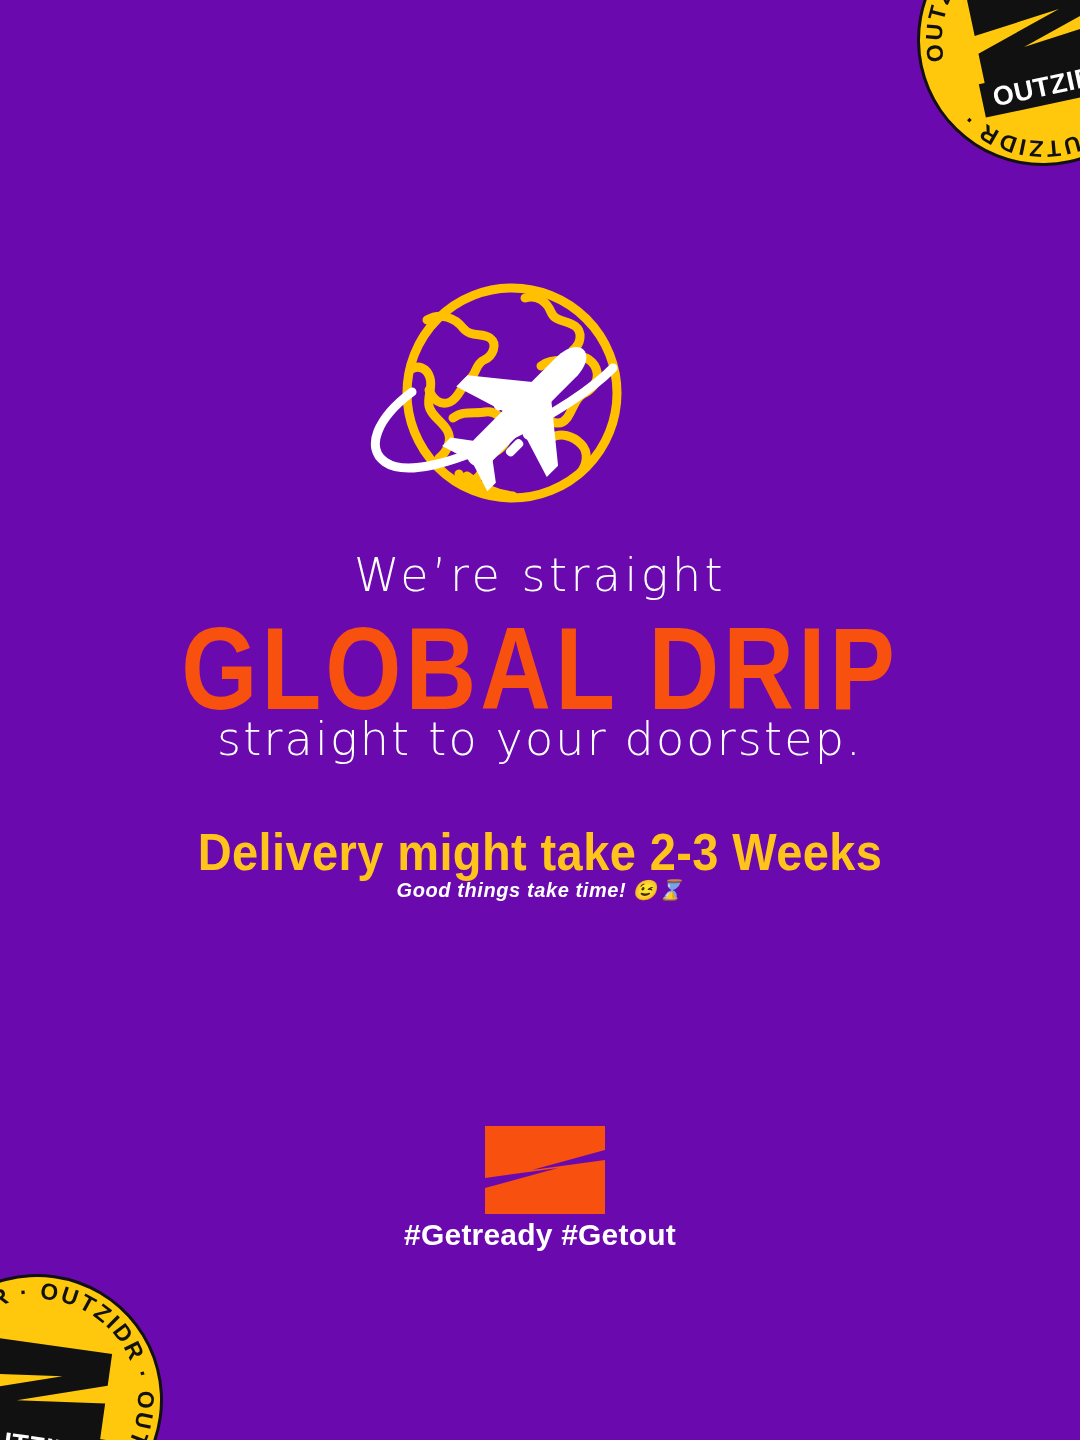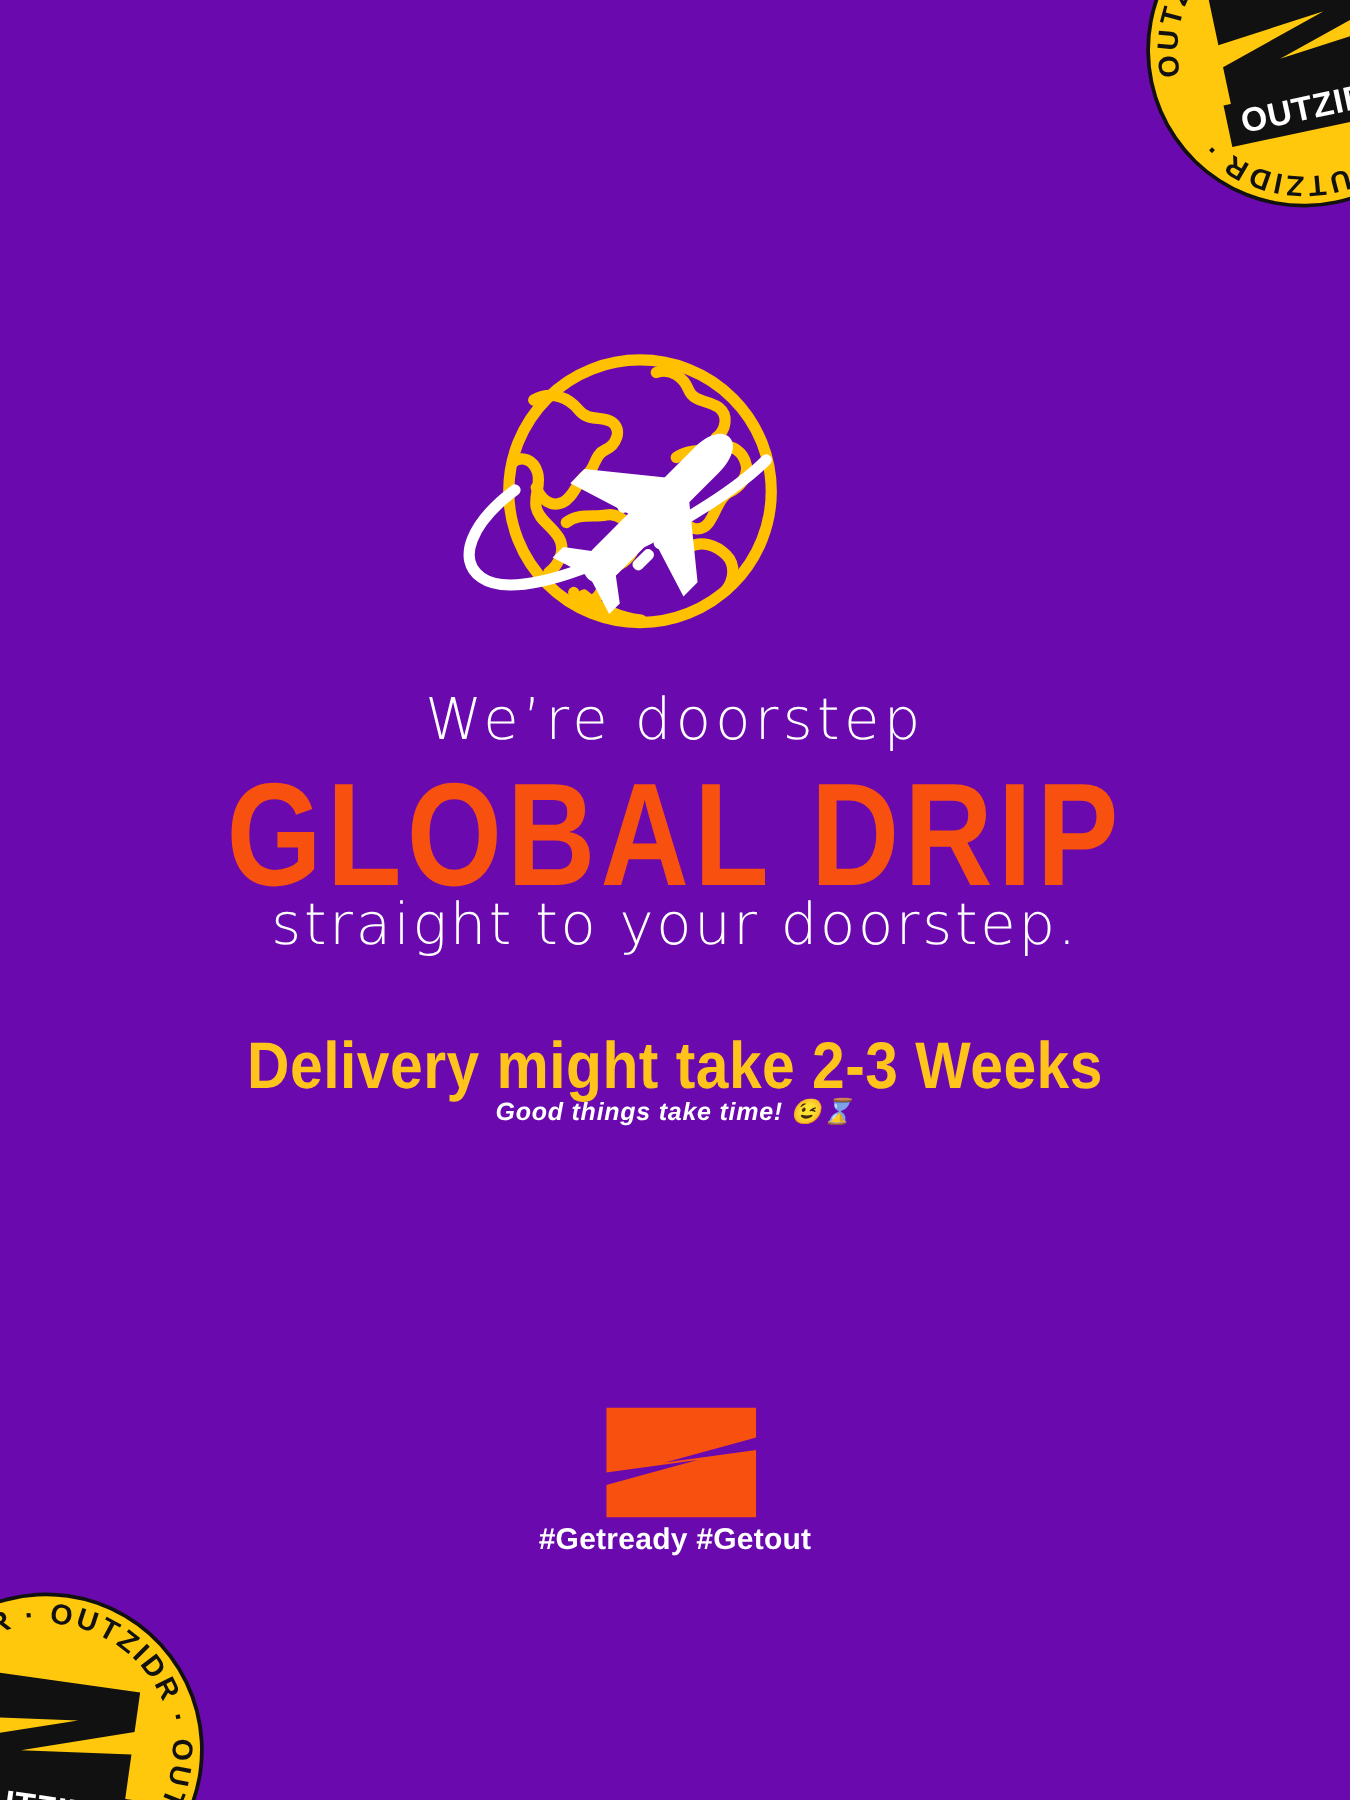--- a/index.html
+++ b/index.html
@@ -110,21 +110,21 @@
     left: 485px;
     top: 1126px;
     width: 120px;
     height: 88px;
   }
   #z-logo svg { display: block; width: 100%; height: 100%; }
 
   #line-hashtags {
     top: 1218px;
     color: #FFFFFF;
-    font-size: 24px;
+    font-size: 30px;
     font-weight: 700;
     letter-spacing: 0.2px;
     font-family: "Liberation Sans", sans-serif;
   }
 </style>
 </head>
 <body>
 
 <div id="poster">
 
@@ -185,21 +185,21 @@
 
         <path d="M 54,140 L 86,164 L 86,176 L 54,166 L 22,176 L 22,164 Z"></path>
 
         <rect x="70" y="92" width="9" height="20" rx="4"></rect>
         <rect x="70" y="116" width="9" height="20" rx="4"></rect>
         <rect x="29" y="92" width="9" height="20" rx="4"></rect>
       </g>
     </svg>
   </div>
 
-  <div class="center-col" id="line-serving">We’re doorstep</div>
+  <div class="center-col" id="line-serving">We’re straight</div>
 
   <div class="center-col" id="line-global-drip">GLOBAL DRIP</div>
 
   <div class="center-col" id="line-doorstep">straight to your doorstep.</div>
 
   <div class="center-col" id="line-delivery">Delivery might take 2-3 Weeks</div>
 
   <div class="center-col" id="line-goodthings">Good things take time! 😉⌛</div>
 
   <div id="z-logo">

